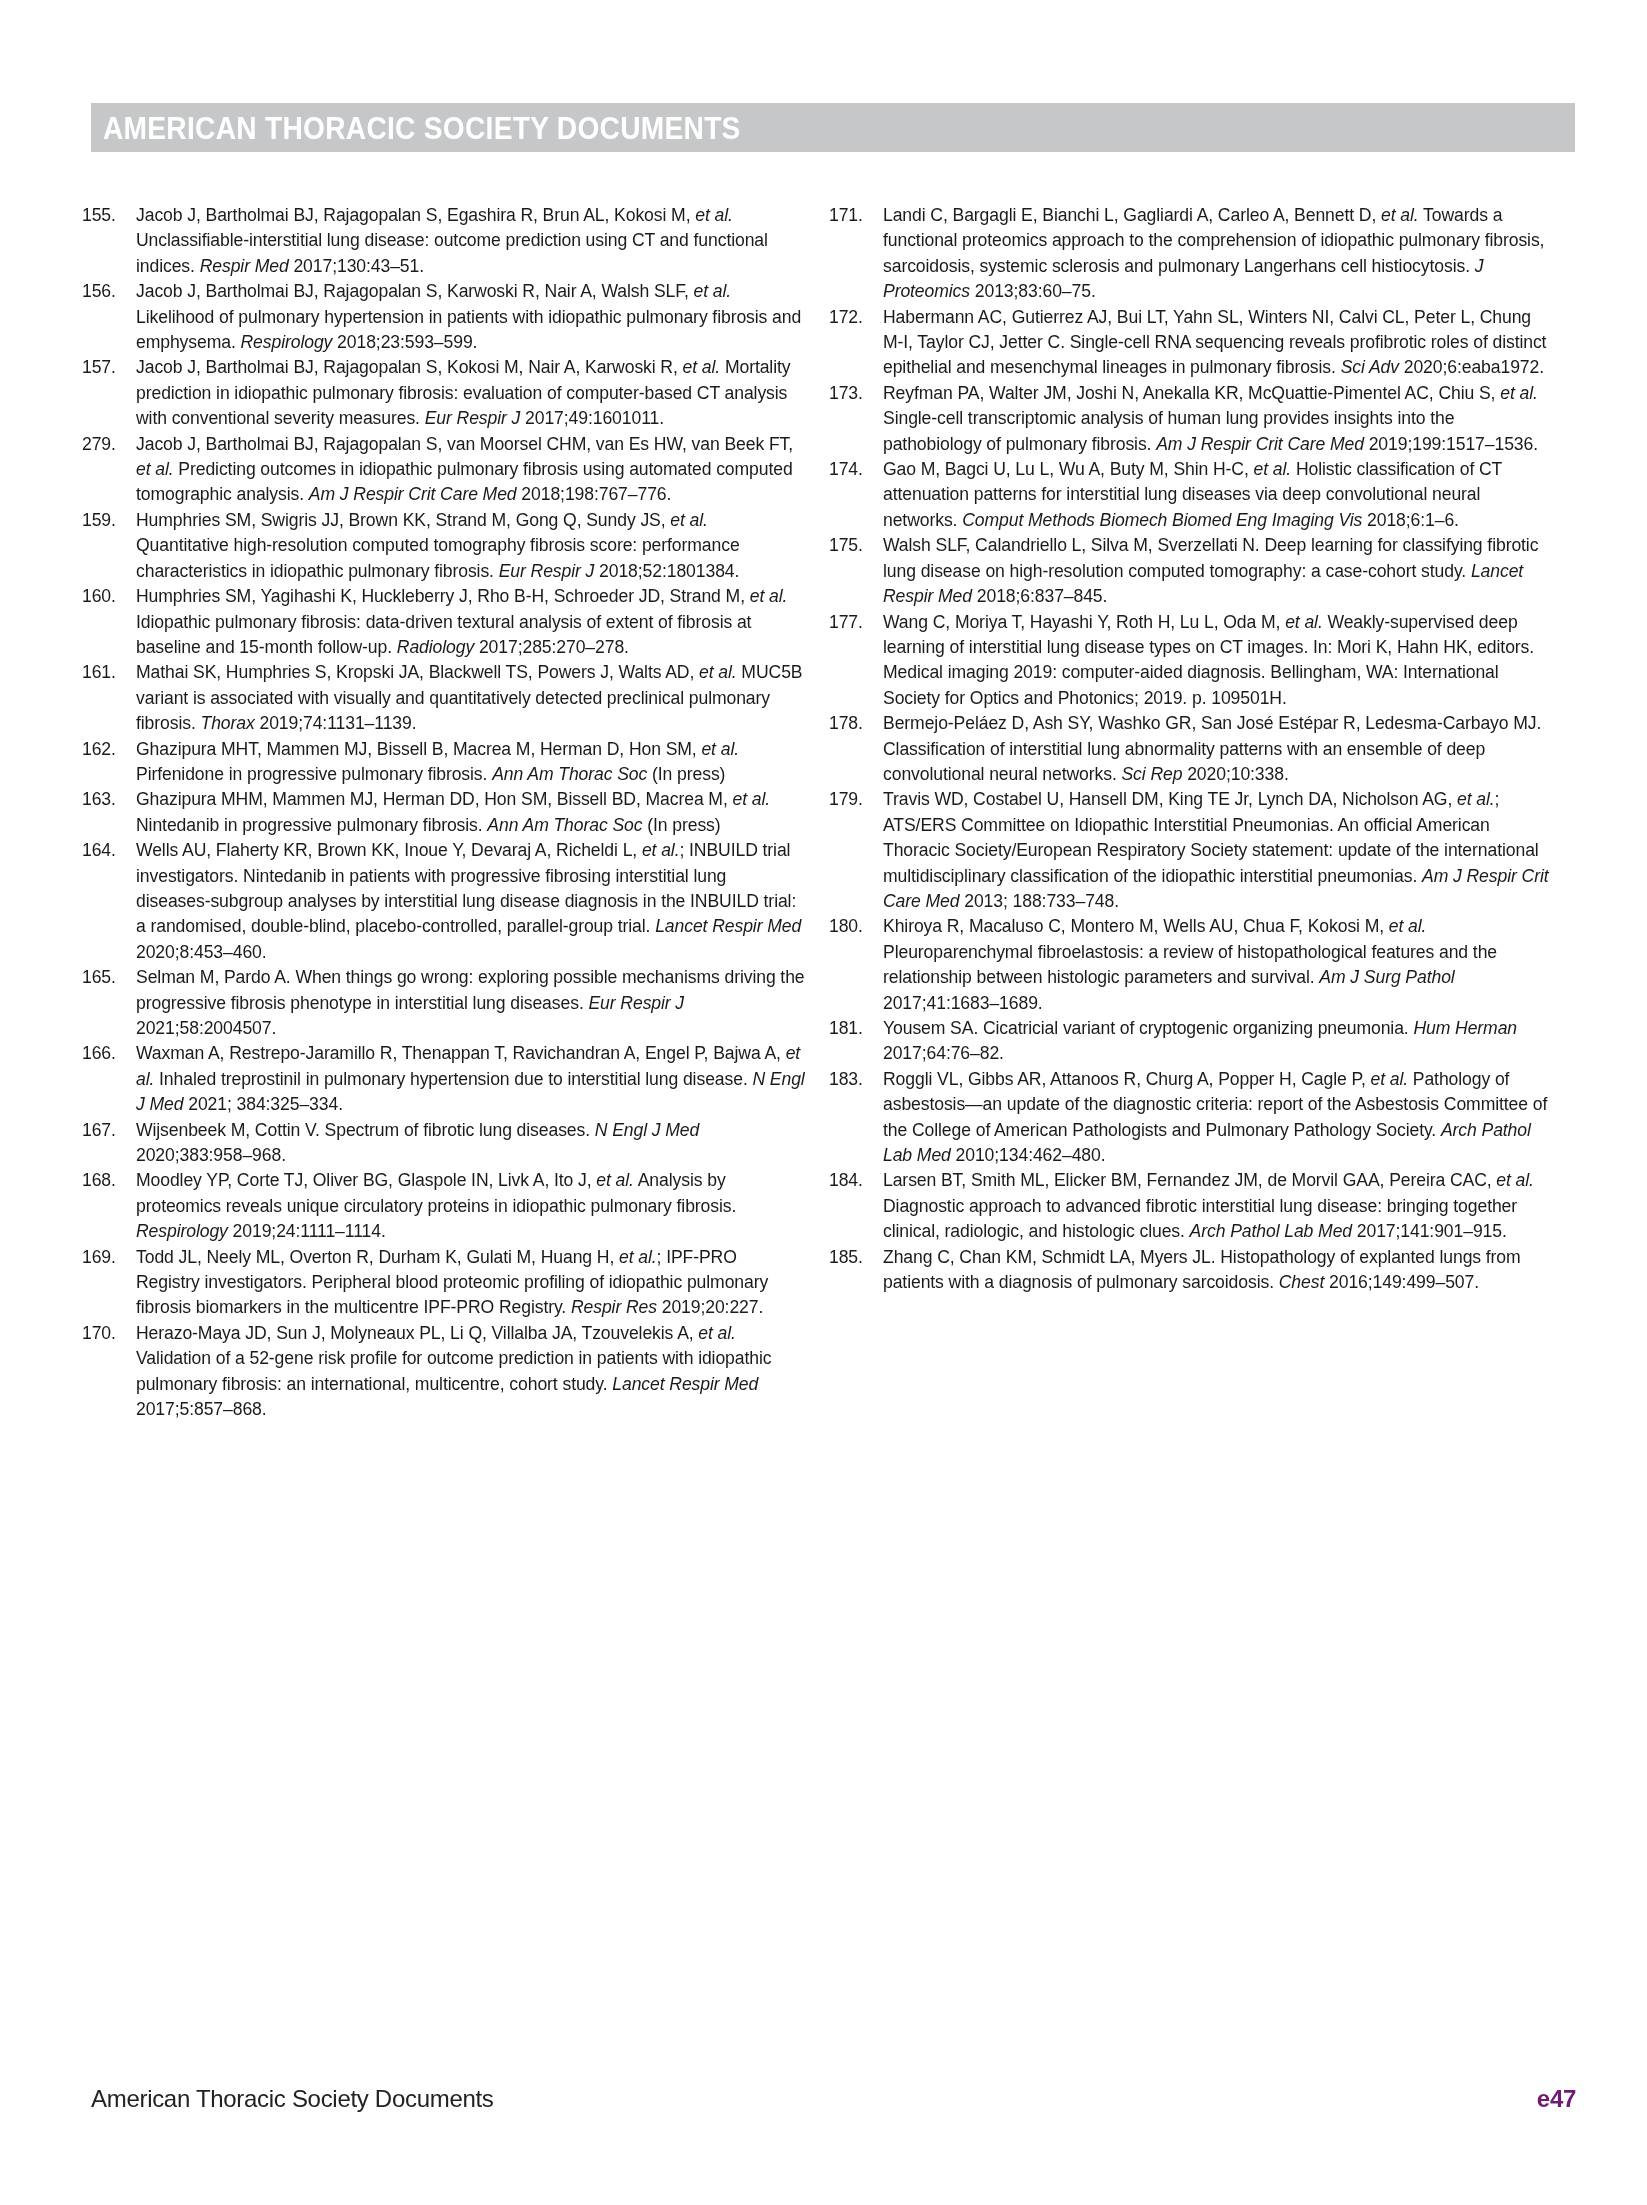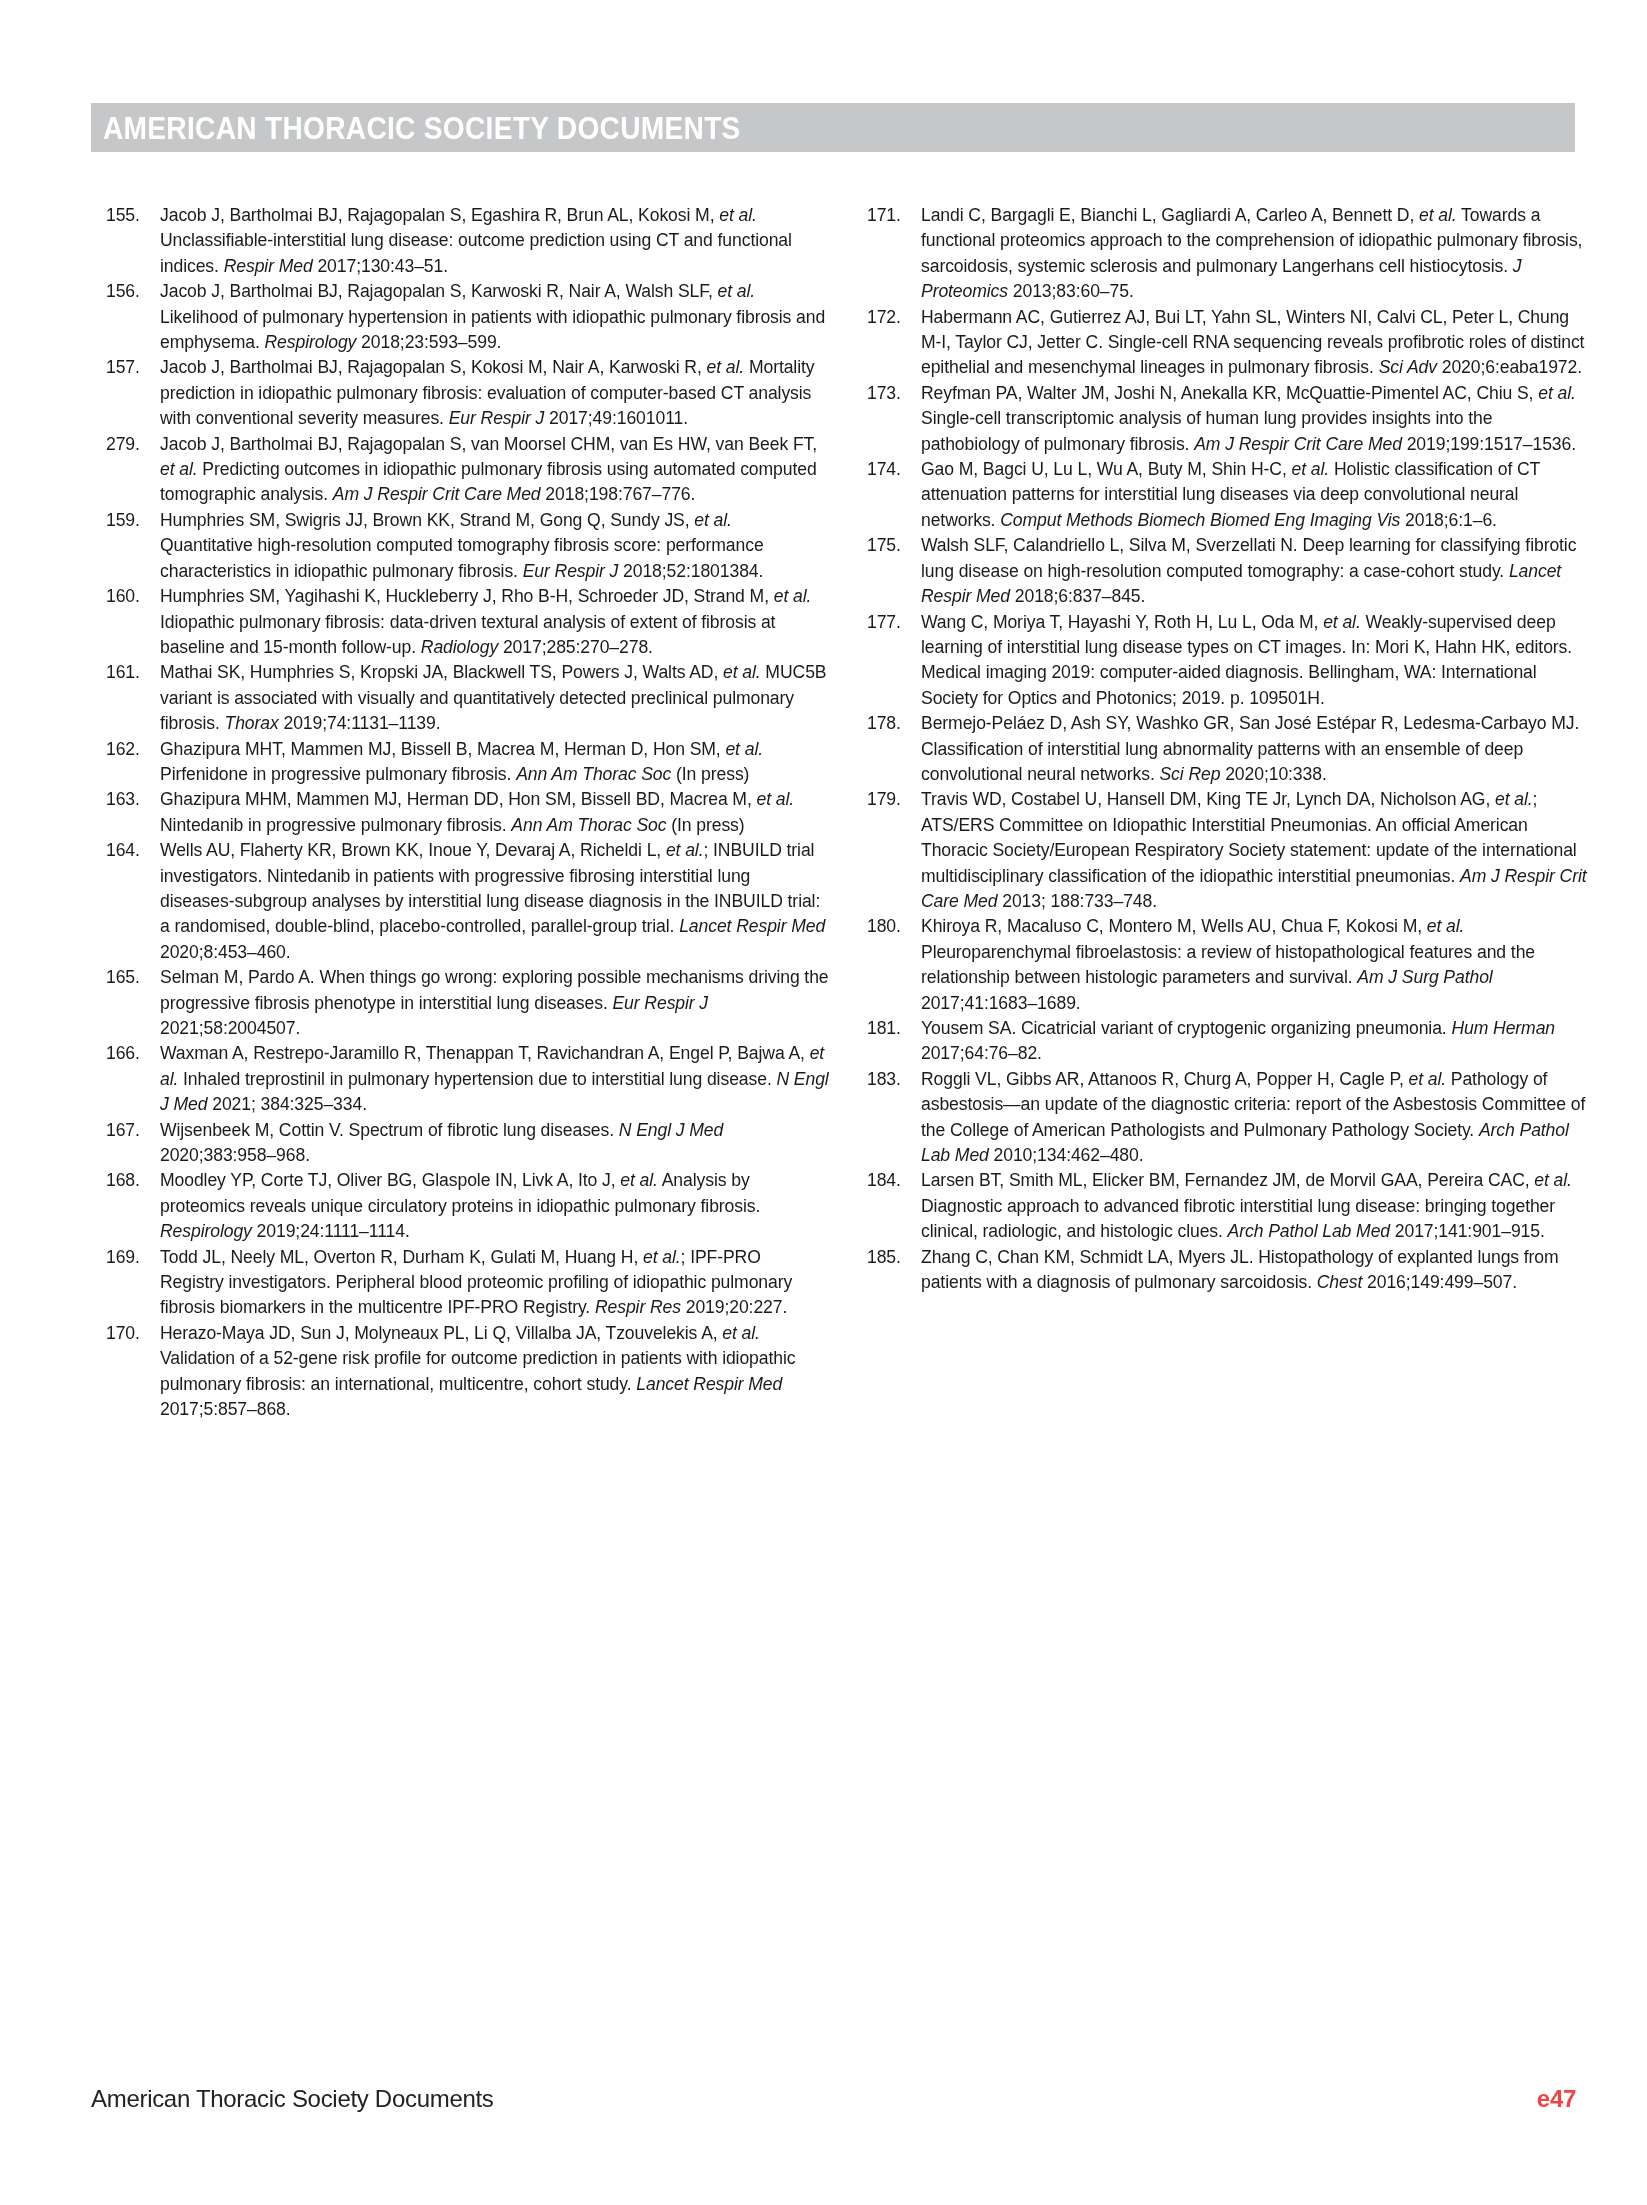--- a/index.html
+++ b/index.html
@@ -29,25 +29,25 @@
     transform-origin: left center;
     white-space: nowrap;
     color: #ffffff;
     font-weight: bold;
     font-size: 32px;
     letter-spacing: 0.3px;
   }
 
   .columns {
     position: absolute;
-    left: 106px;
+    left: 82px;
     top: 203px;
     width: 1484px;
     display: flex;
-    gap: 38px;
+    gap: 24px;
   }
   .col { width: 723px; }
 
   .ref {
     font-size: 17.6px;
     line-height: 25.4px;
     letter-spacing: -0.1px;
     padding-left: 54px;
     text-indent: -54px;
     text-align: left;
@@ -63,21 +63,21 @@
     position: absolute;
     left: 91px;
     width: 1485px;
     top: 2085px;
     display: flex;
     justify-content: space-between;
     align-items: baseline;
     font-size: 24px;
   }
   .footer-left { font-weight: normal; letter-spacing: -0.3px; color: #222; }
-  .footer-right { font-weight: bold; letter-spacing: -0.3px; color: #ef4444; }
+  .footer-right { font-weight: bold; letter-spacing: -0.3px; color: #701a75; }
 </style>
 </head>
 <body>
 
 <div class="page">
 
   <div class="header-bar">
     <div class="header-title">AMERICAN THORACIC SOCIETY DOCUMENTS</div>
   </div>
 

